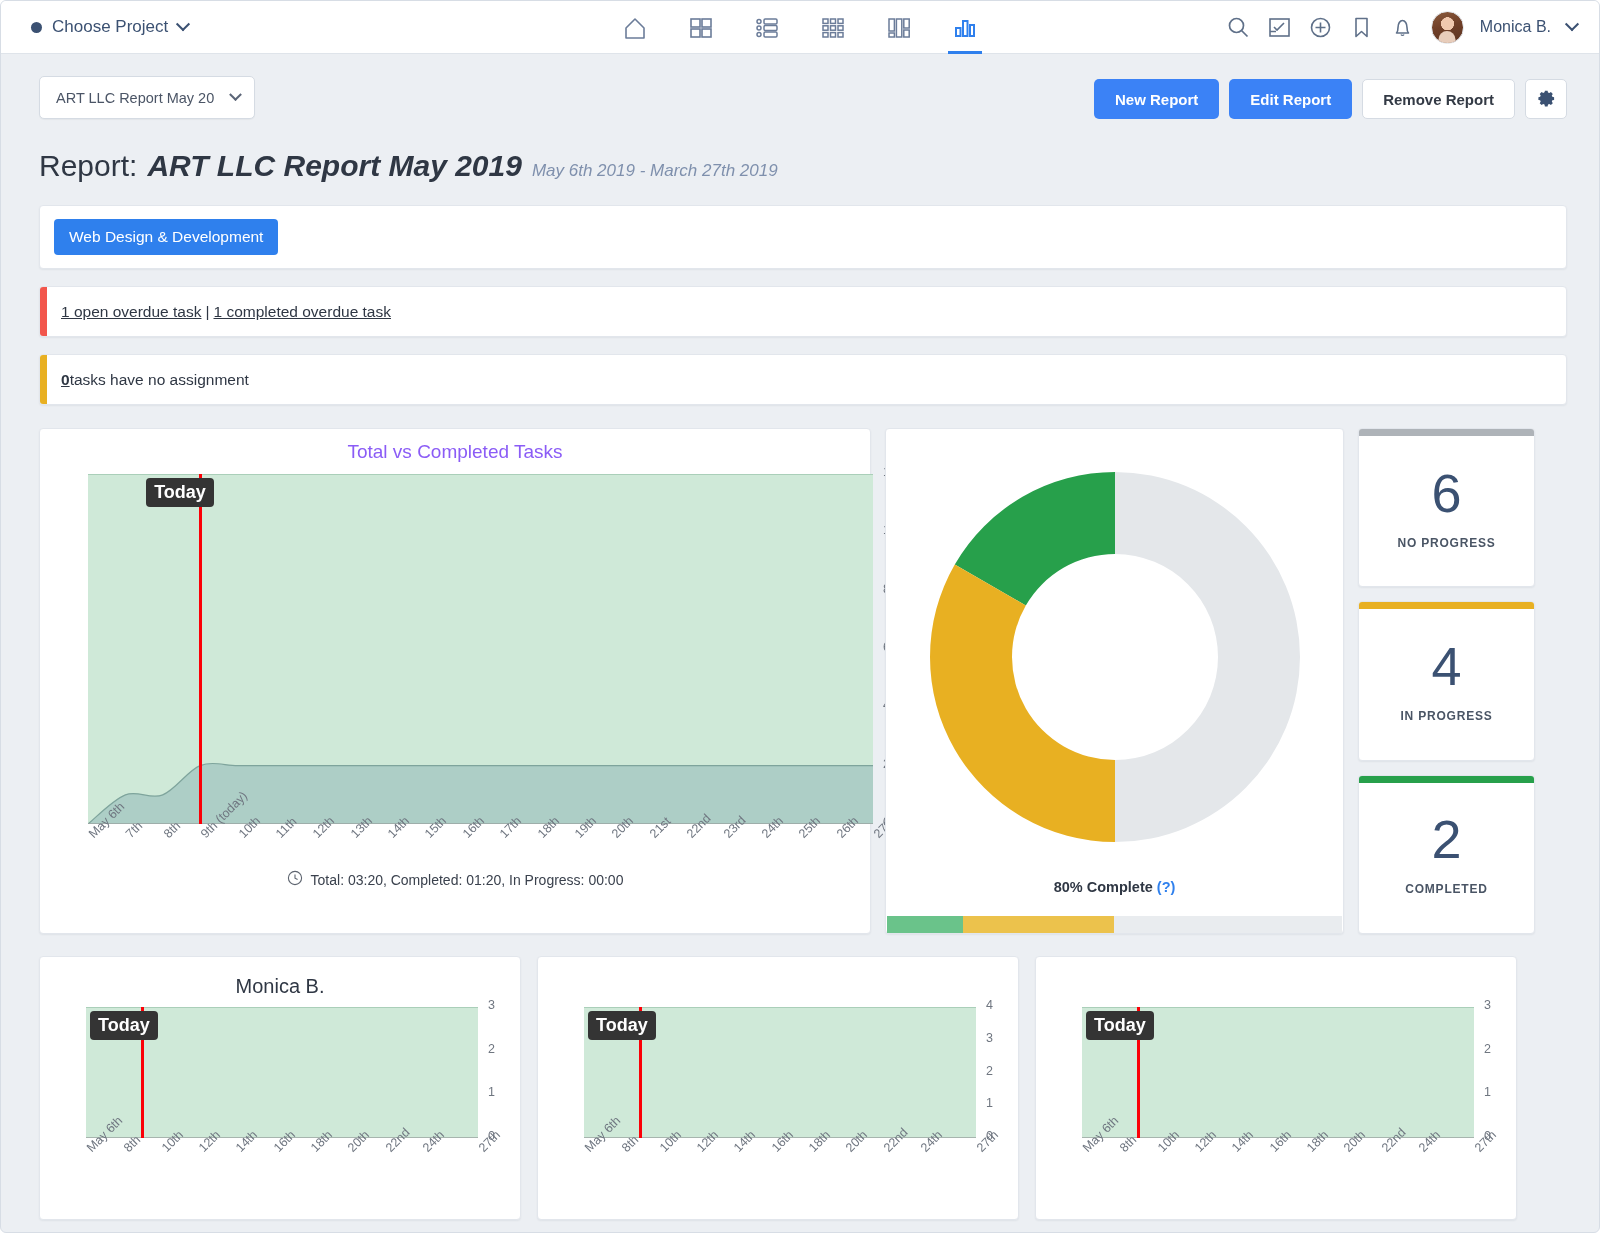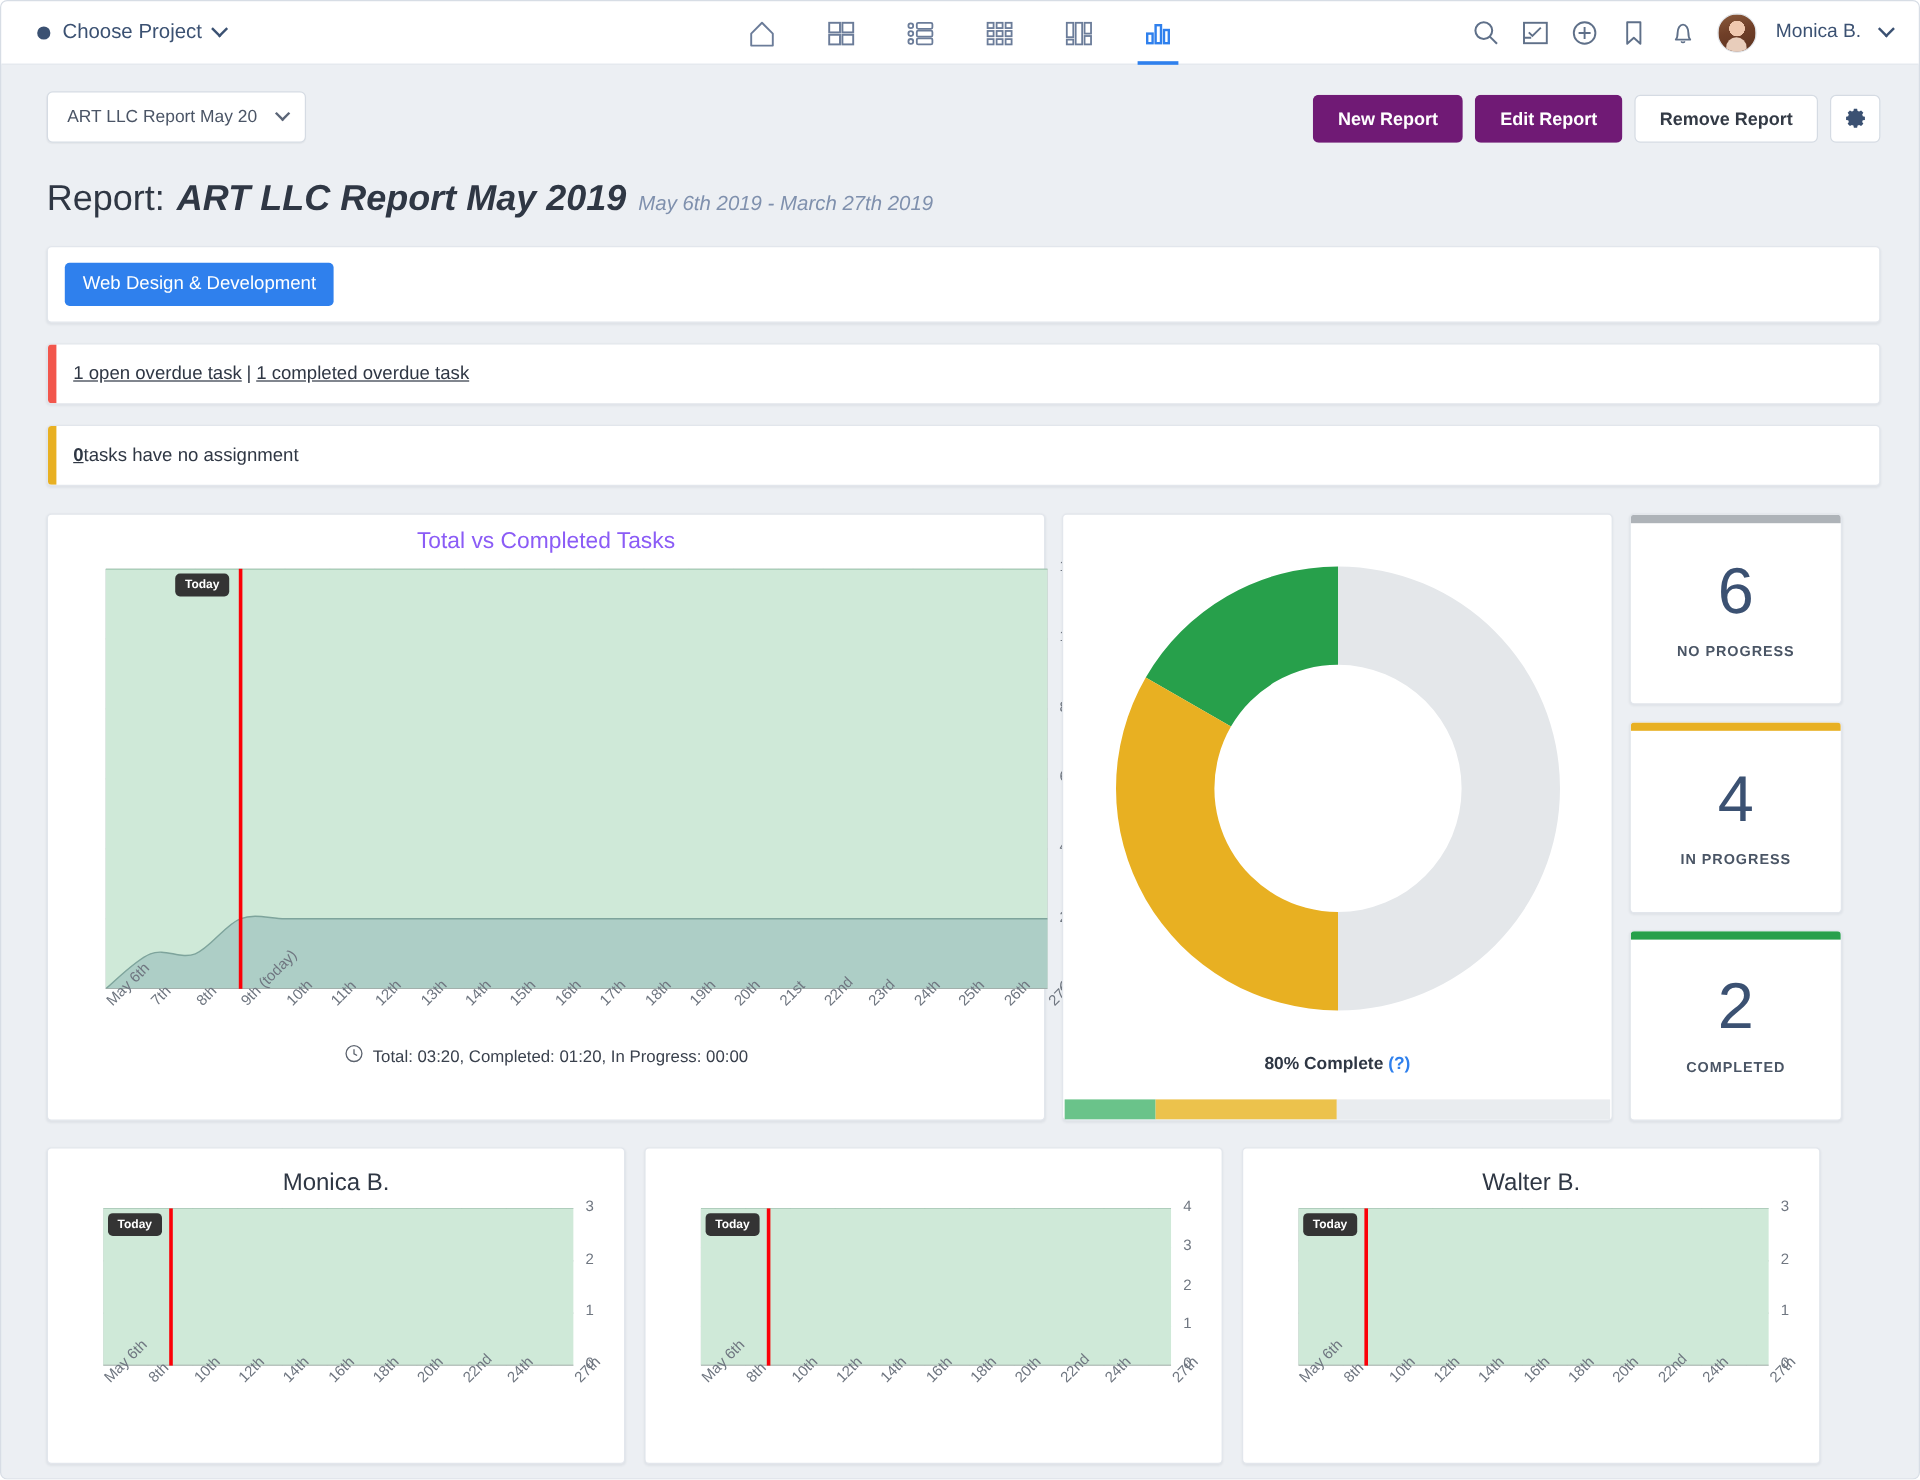--- a/index.html
+++ b/index.html
@@ -85,21 +85,21 @@
   .select-box .chev2 {
     width: 9px; height: 9px; border-right: 2px solid #5b6577; border-bottom: 2px solid #5b6577;
     transform: rotate(45deg) translate(-2px,-2px); margin-left: 14px;
   }
   .top-btns { margin-left: auto; display: flex; gap: 10px; align-items: center; }
   .btn {
     height: 40px; border-radius: 5px; font-size: 15px; font-weight: bold;
     display: flex; align-items: center; justify-content: center; padding: 0 20px;
     cursor: pointer; border: 1px solid transparent;
   }
-  .btn-green { background: #701a75; color: #fff; }
+  .btn-green { background: #3b82f6; color: #fff; }
   .btn-white { background: #fff; color: #333a45; border-color: #d5dbe3; }
   .btn-gear {
     width: 42px; height: 40px; background:#fff; border:1px solid #d5dbe3;
     border-radius:5px; display:flex; align-items:center; justify-content:center; cursor:pointer;
   }
 
   .report-title {
     margin: 30px 0 0 0; font-size: 30px; color: #2f3744; font-weight: 400;
     display: flex; align-items: baseline; gap: 10px;
   }
@@ -157,21 +157,21 @@
 
   .plotwrap { position: absolute; }
   .axis-lbl { position: absolute; font-size: 12.5px; color: #6f7680; }
   .xtick {
     position: absolute; font-size: 12.5px; color: #6f7680;
     transform-origin: left top; transform: rotate(-45deg);
     white-space: nowrap;
   }
   .today-flag {
     position: absolute; background: #343434; color: #fff;
-    font-size: 10px; font-weight: bold; padding: 4px 8px;
+    font-size: 18px; font-weight: bold; padding: 4px 8px;
     border-radius: 4px; white-space: nowrap;
   }
   .todayline { position: absolute; width: 3px; background: #fb0007; }
 
   .donut-caption {
     position: absolute; bottom: 38px; left: 0; right: 0; text-align: center;
     font-size: 14.5px; color: #2f3744; font-weight: bold;
   }
   .donut-caption .q { color: #2f80ed; cursor: pointer; }
   .progress-strip {
@@ -544,21 +544,20 @@
             <div class="xtick" style="left: 222px; top: 138px;">18th</div>
             <div class="xtick" style="left: 259.333px; top: 138px;">20th</div>
             <div class="xtick" style="left: 296.667px; top: 138px;">22nd</div>
             <div class="xtick" style="left: 334px; top: 138px;">24th</div>
             <div class="xtick" style="left: 390px; top: 138px;">27th</div>
             <div class="todayline" style="left: 54.5px; top: 0px; height: 131px; background: rgb(251, 0, 7);"></div>
             <div class="today-flag" style="top: 4px; left: 4px;">Today</div>
           </div>
       </div>
       <div class="card mini-panel">
-        <div class="mini-title">Walter B.</div>
         <div class="plotwrap" id="mini-plot-4" style="left:46px; top:50px; width:392px; height:131px;">
             <svg width="392" height="131" viewBox="0 0 392 131" style="display: block;">
               <line x1="0" y1="131" x2="392" y2="131" stroke="#b9c6c1" stroke-width="1"></line>
               <line x1="0" y1="87.33333333333334" x2="392" y2="87.33333333333334" stroke="#b9c6c1" stroke-width="1"></line>
               <line x1="0" y1="43.66666666666667" x2="392" y2="43.66666666666667" stroke="#b9c6c1" stroke-width="1"></line>
               <line x1="0" y1="0" x2="392" y2="0" stroke="#b9c6c1" stroke-width="1"></line>
               <line x1="0" y1="0" x2="0" y2="131" stroke="#b9c6c1" stroke-width="1"></line>
               <line x1="37.33333333333333" y1="0" x2="37.33333333333333" y2="131" stroke="#b9c6c1" stroke-width="1"></line>
               <line x1="74.66666666666666" y1="0" x2="74.66666666666666" y2="131" stroke="#b9c6c1" stroke-width="1"></line>
               <line x1="112" y1="0" x2="112" y2="131" stroke="#b9c6c1" stroke-width="1"></line>

